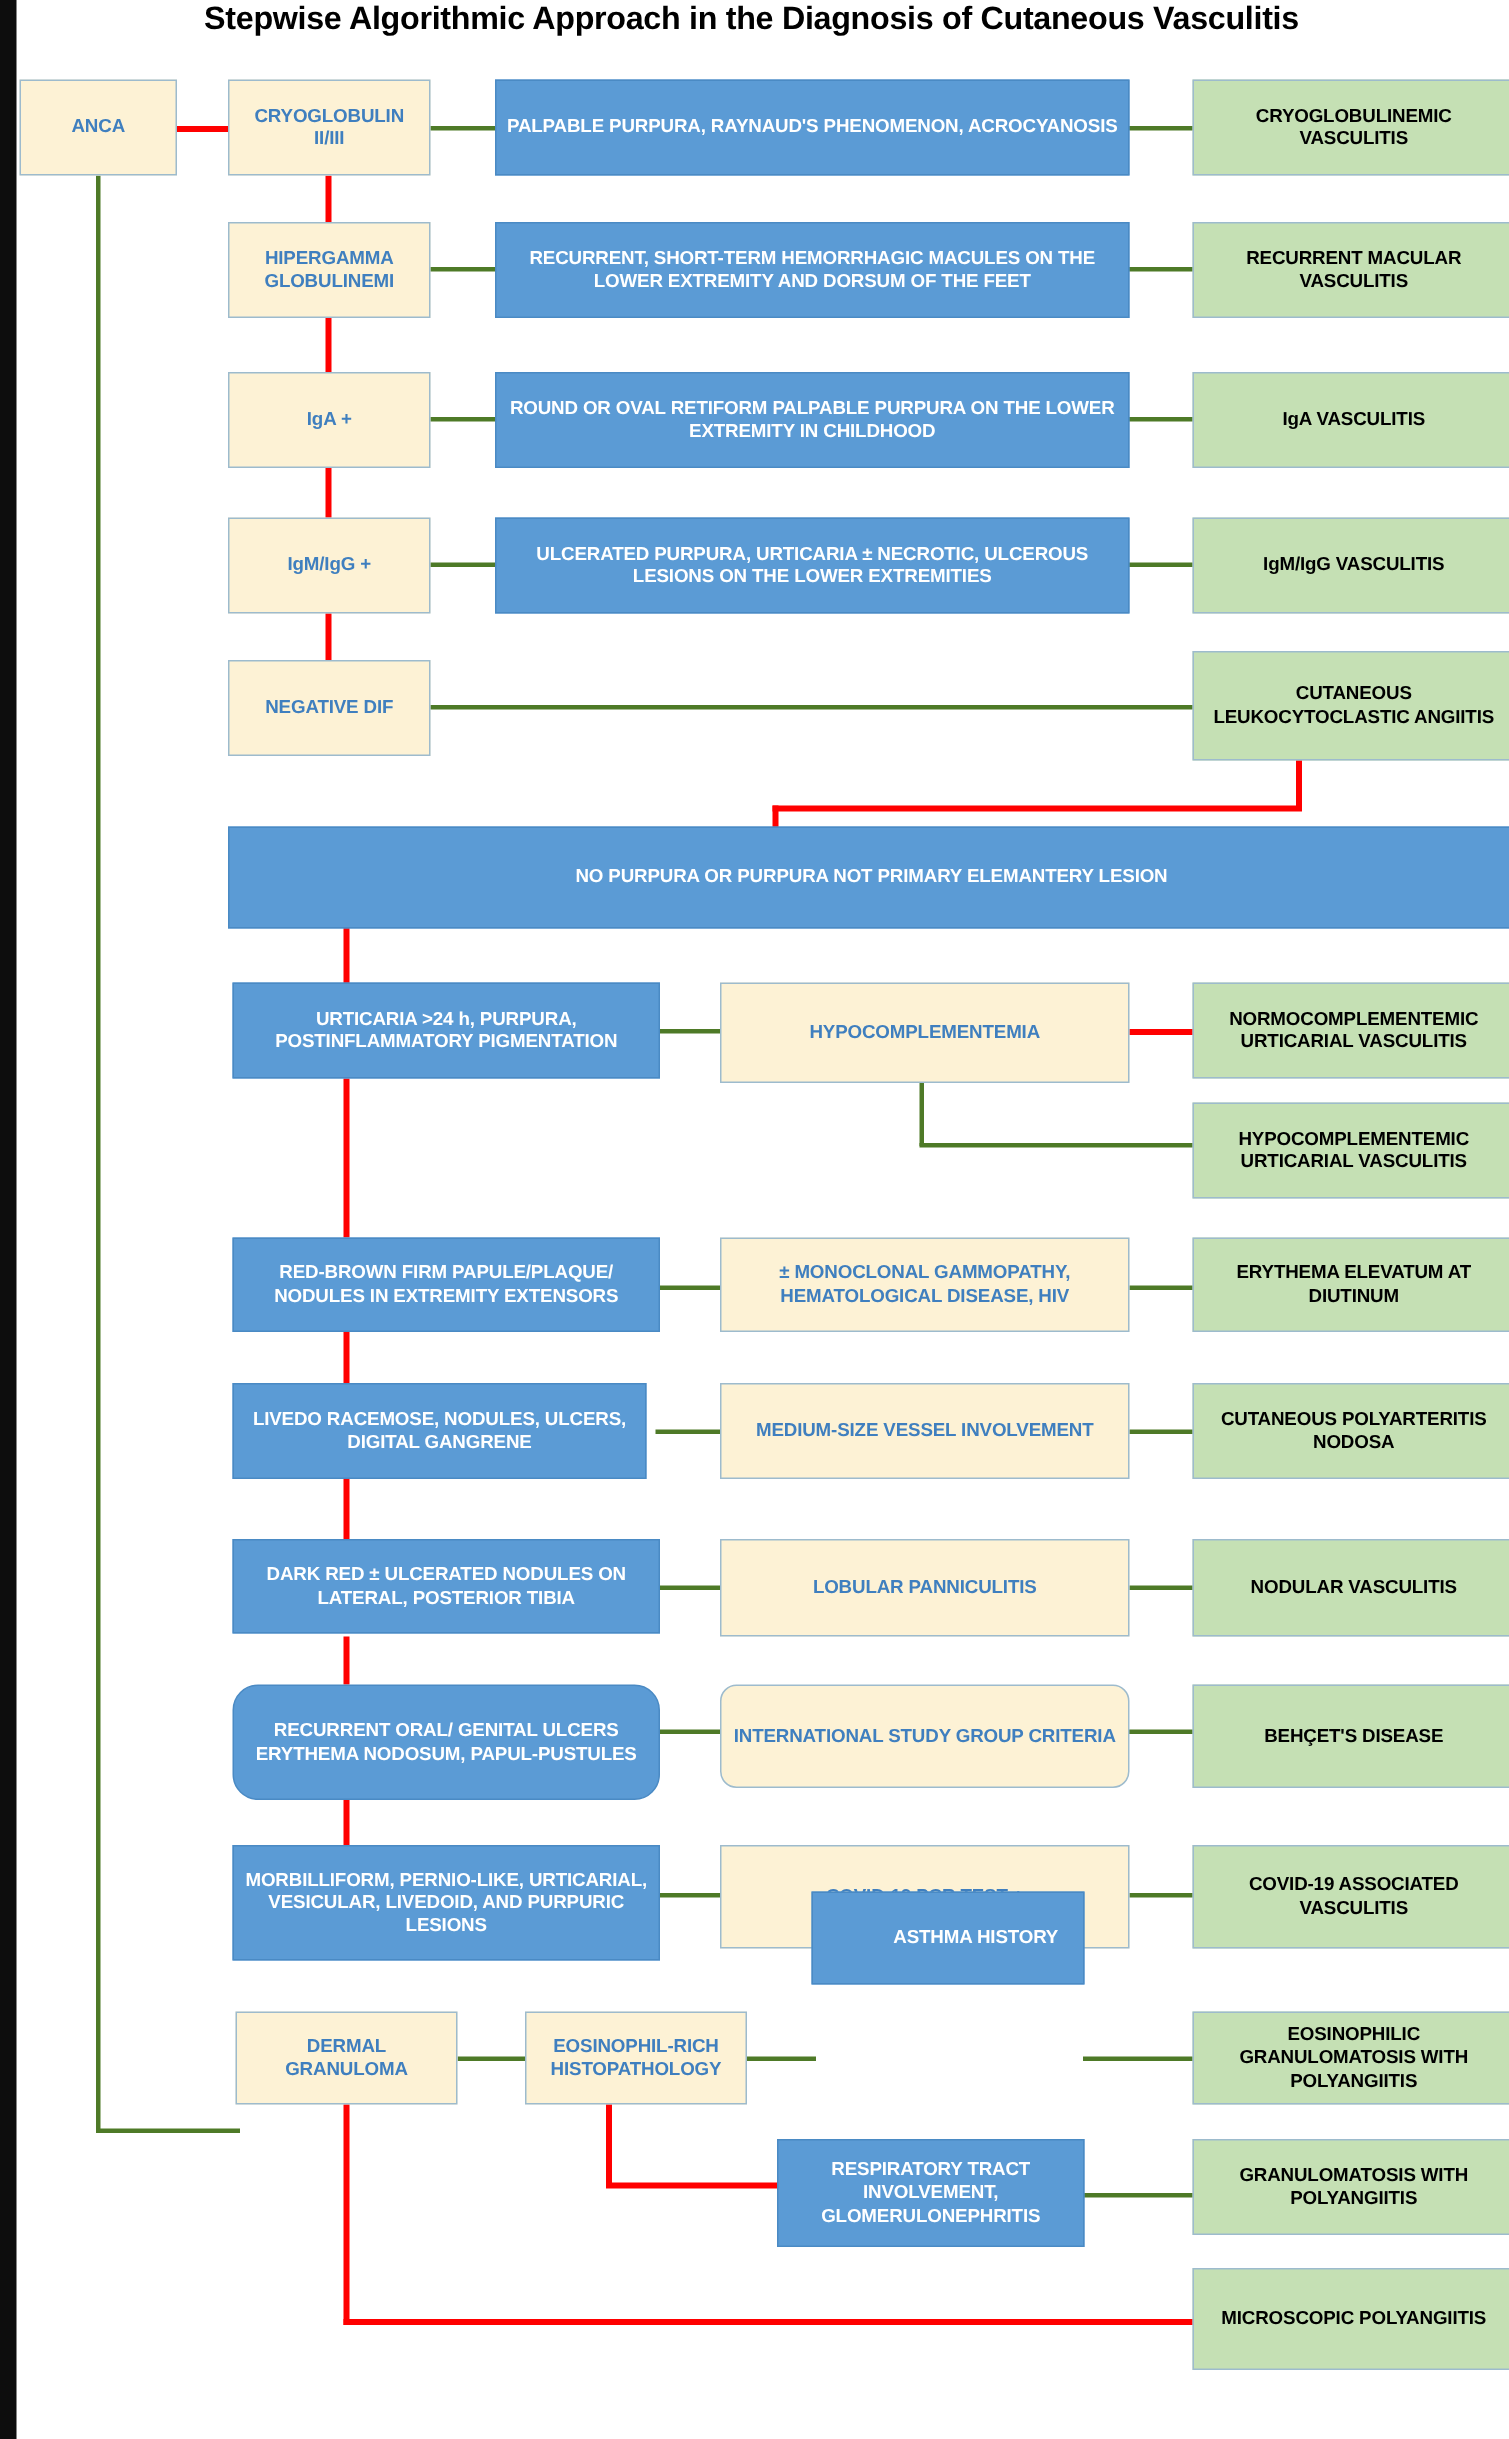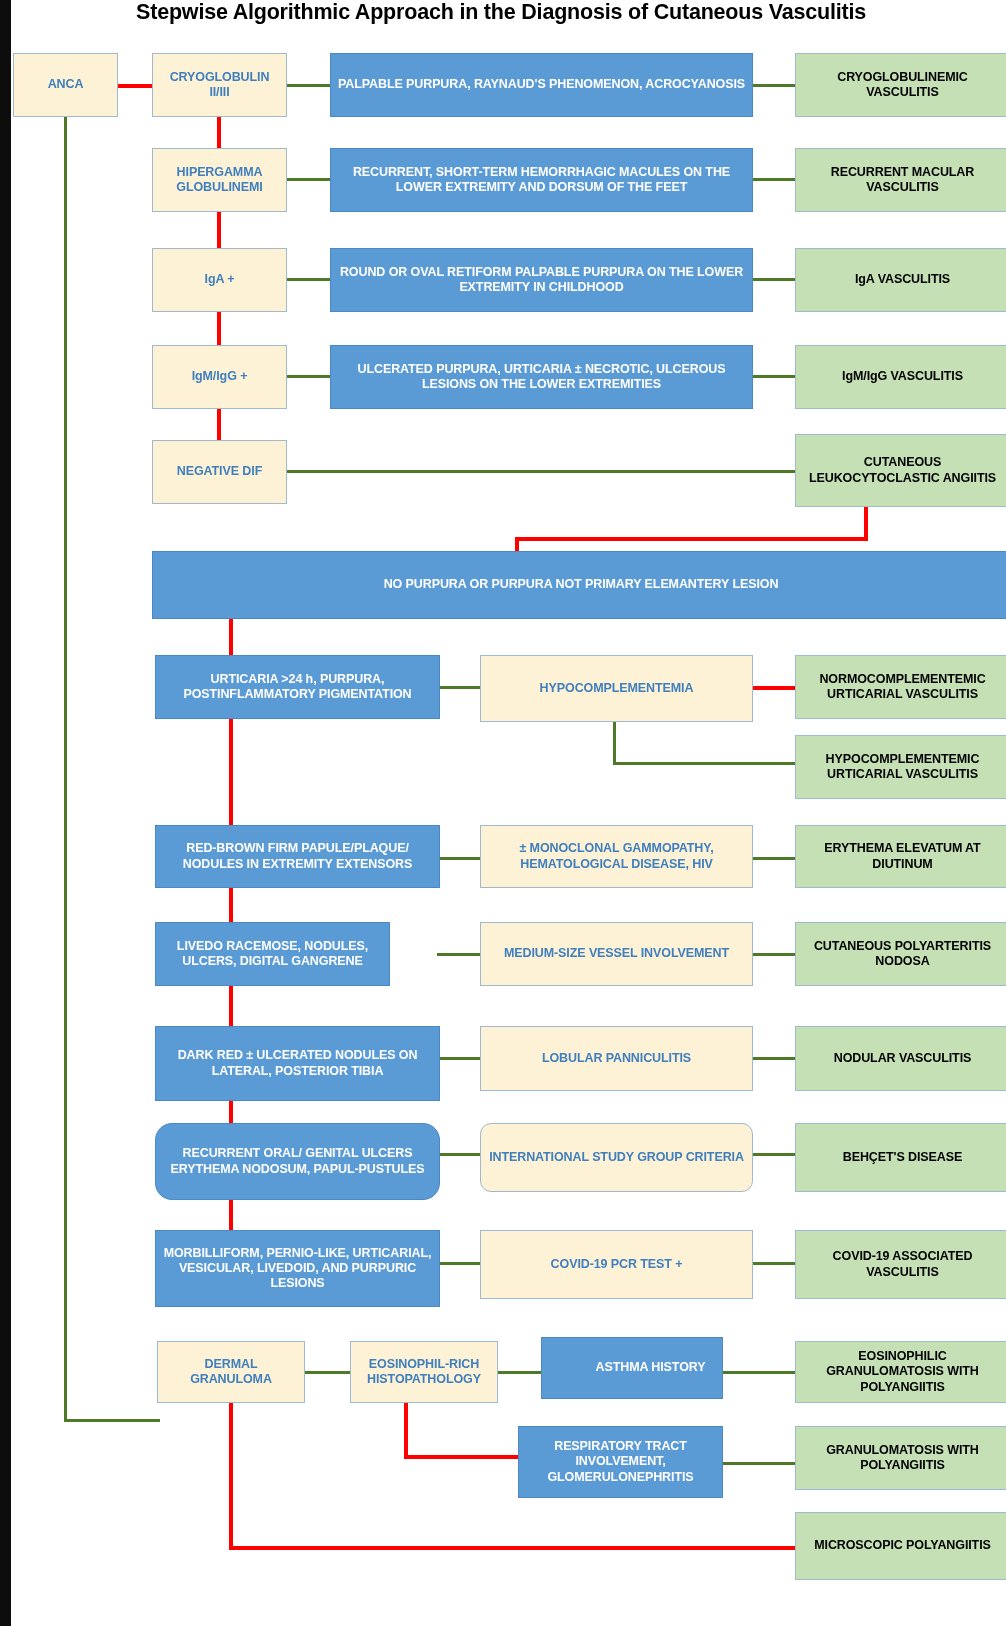--- a/index.html
+++ b/index.html
@@ -178,39 +178,39 @@
 
   <div class="box box-blue" style="left:155px; top:655px; width:285px; height:64px;">URTICARIA &gt;24 h, PURPURA, POSTINFLAMMATORY PIGMENTATION</div>
   <div class="box box-cream" style="left:480px; top:655px; width:273px; height:67px;">HYPOCOMPLEMENTEMIA</div>
   <div class="box box-green" style="left:795px; top:655px; width:215px; height:64px;">NORMOCOMPLEMENTEMIC URTICARIAL VASCULITIS</div>
   <div class="box box-green" style="left:795px; top:735px; width:215px; height:64px;">HYPOCOMPLEMENTEMIC URTICARIAL VASCULITIS</div>
 
   <div class="box box-blue" style="left:155px; top:825px; width:285px; height:63px;">RED-BROWN FIRM PAPULE/PLAQUE/ NODULES IN EXTREMITY EXTENSORS</div>
   <div class="box box-cream" style="left:480px; top:825px; width:273px; height:63px;">± MONOCLONAL GAMMOPATHY, HEMATOLOGICAL DISEASE, HIV</div>
   <div class="box box-green" style="left:795px; top:825px; width:215px; height:63px;">ERYTHEMA ELEVATUM AT DIUTINUM</div>
 
-  <div class="box box-blue" style="left:155px; top:922px; width:235px; height:64px;">LIVEDO RACEMOSE, NODULES, ULCERS, DIGITAL GANGRENE</div>
+  <div class="box box-blue" style="left:155px; top:922px; width:276px; height:64px;">LIVEDO RACEMOSE, NODULES, ULCERS, DIGITAL GANGRENE</div>
   <div class="box box-cream" style="left:480px; top:922px; width:273px; height:64px;">MEDIUM-SIZE VESSEL INVOLVEMENT</div>
   <div class="box box-green" style="left:795px; top:922px; width:215px; height:64px;">CUTANEOUS POLYARTERITIS NODOSA</div>
 
-  <div class="box box-blue" style="left:155px; top:1026px; width:285px; height:75px;">DARK RED ± ULCERATED NODULES ON LATERAL, POSTERIOR TIBIA</div>
+  <div class="box box-blue" style="left:155px; top:1026px; width:285px; height:63px;">DARK RED ± ULCERATED NODULES ON LATERAL, POSTERIOR TIBIA</div>
   <div class="box box-cream" style="left:480px; top:1026px; width:273px; height:65px;">LOBULAR PANNICULITIS</div>
   <div class="box box-green" style="left:795px; top:1026px; width:215px; height:65px;">NODULAR VASCULITIS</div>
 
   <div class="box box-blue" style="left:155px; top:1123px; width:285px; height:77px;border-radius:17px;">RECURRENT ORAL/ GENITAL ULCERS ERYTHEMA NODOSUM, PAPUL-PUSTULES</div>
   <div class="box box-cream" style="left:480px; top:1123px; width:273px; height:69px;border-radius:11px;">INTERNATIONAL STUDY GROUP CRITERIA</div>
   <div class="box box-green" style="left:795px; top:1123px; width:215px; height:69px;">BEHÇET'S DISEASE</div>
 
   <div class="box box-blue" style="left:155px; top:1230px; width:285px; height:77px;">MORBILLIFORM, PERNIO-LIKE, URTICARIAL, VESICULAR, LIVEDOID, AND PURPURIC LESIONS</div>
   <div class="box box-cream" style="left:480px; top:1230px; width:273px; height:69px;">COVID-19 PCR TEST +</div>
   <div class="box box-green" style="left:795px; top:1230px; width:215px; height:69px;">COVID-19 ASSOCIATED VASCULITIS</div>
 
   <div class="box box-cream" style="left:157px; top:1341px; width:148px; height:62px;text-align:center;">DERMAL GRANULOMA</div>
   <div class="box box-cream" style="left:350px; top:1341px; width:148px; height:62px;">EOSINOPHIL-RICH HISTOPATHOLOGY</div>
-  <div class="box box-blue" style="left:541px; top:1337px; width:182px; height:62px;padding-left:42px;">ASTHMA HISTORY</div>
+  <div class="box box-blue" style="left:541px; top:1261px; width:182px; height:62px;padding-left:42px;">ASTHMA HISTORY</div>
   <div class="box box-green" style="left:795px; top:1341px; width:215px; height:62px;">EOSINOPHILIC GRANULOMATOSIS WITH POLYANGIITIS</div>
 
   <div class="box box-blue" style="left:518px; top:1426px; width:205px; height:72px;">RESPIRATORY TRACT INVOLVEMENT, GLOMERULONEPHRITIS</div>
   <div class="box box-green" style="left:795px; top:1426px; width:215px; height:64px;">GRANULOMATOSIS WITH POLYANGIITIS</div>
 
   <div class="box box-green" style="left:795px; top:1512px; width:215px; height:68px;">MICROSCOPIC POLYANGIITIS</div>
 
 </div>
 
 </body></html>

